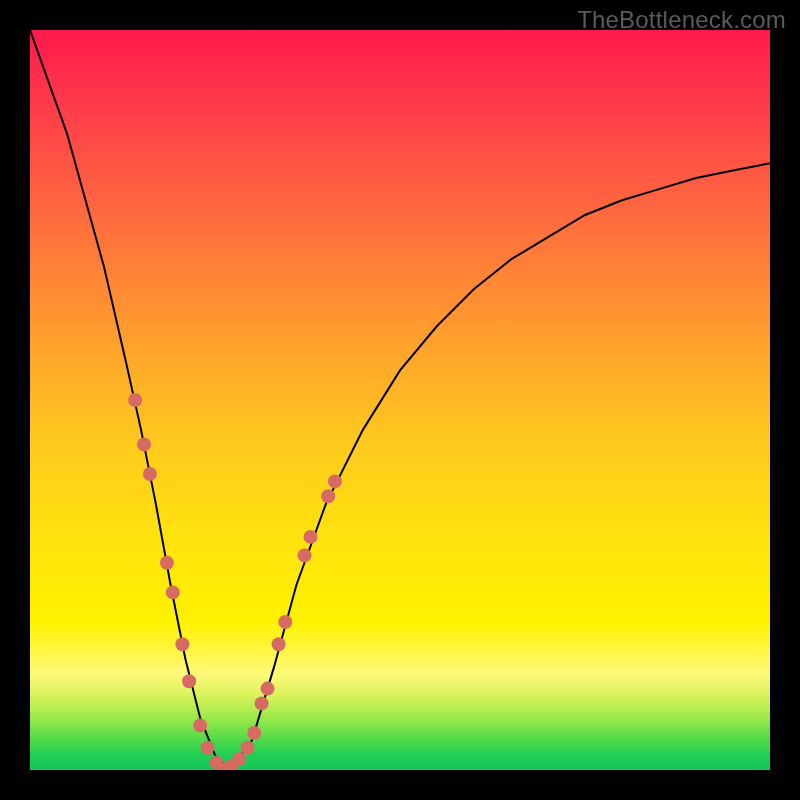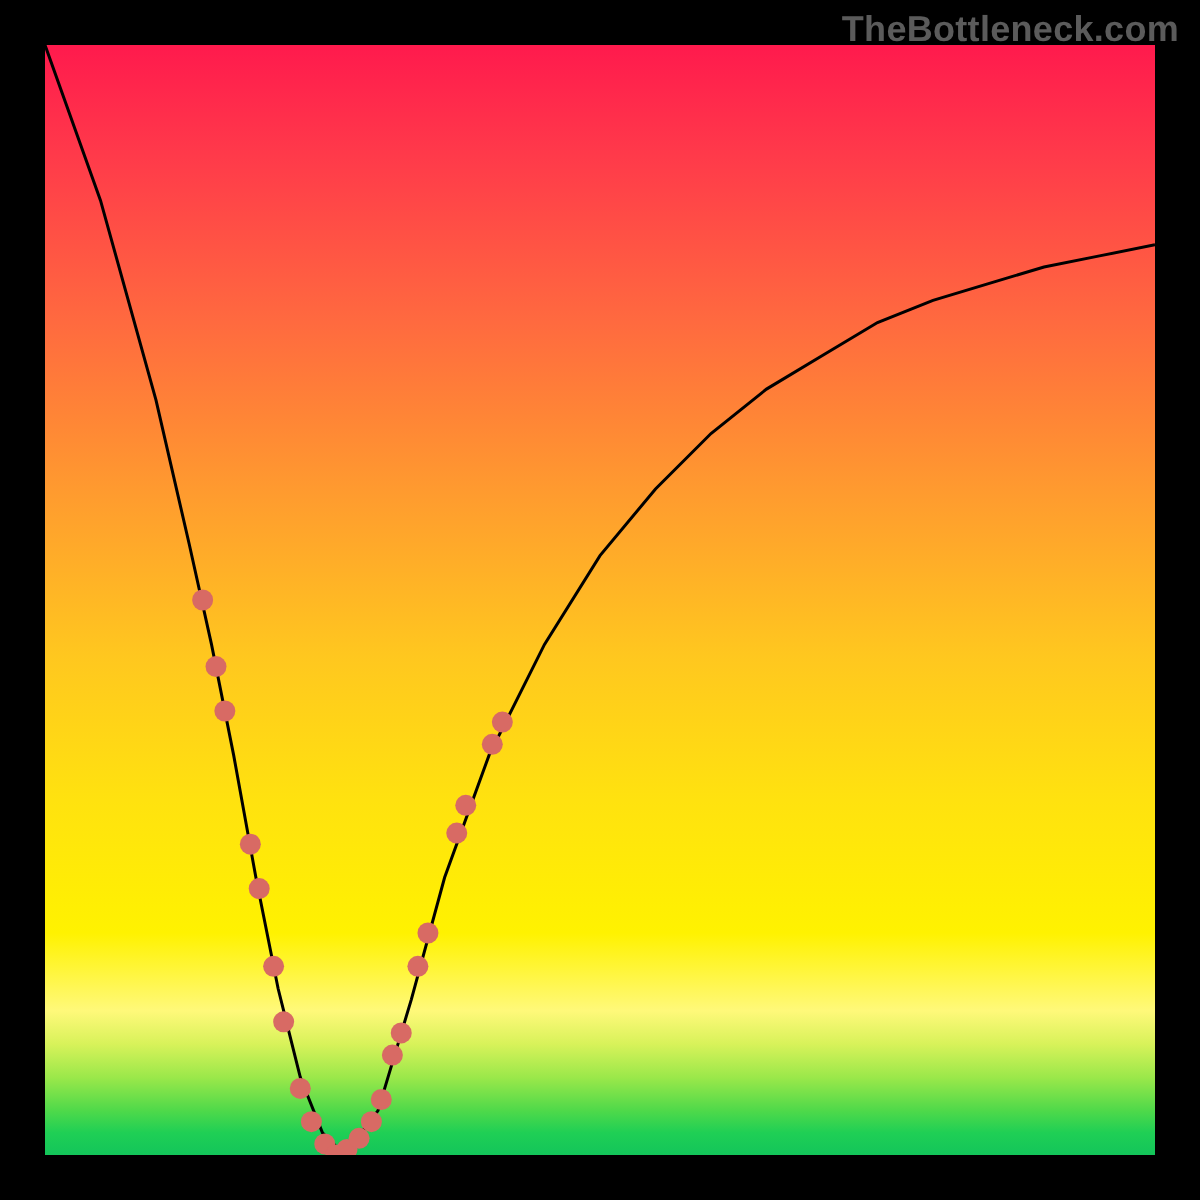--- a/index.html
+++ b/index.html
@@ -31,21 +31,21 @@
       #1fcf55 98%,
       #13c55a 100%
     );
   }
   .watermark {
     position: absolute;
     top: 6px;
     right: 14px;
     font-family: Arial, Helvetica, sans-serif;
     font-size: 24px;
-    font-weight: 700;
+    font-weight: 400;
     color: #5b5b5b;
     letter-spacing: 0.2px;
     z-index: 50;
   }
   svg.curve {
     position: absolute;
     left: 0;
     top: 0;
     width: 740px;
     height: 740px;

